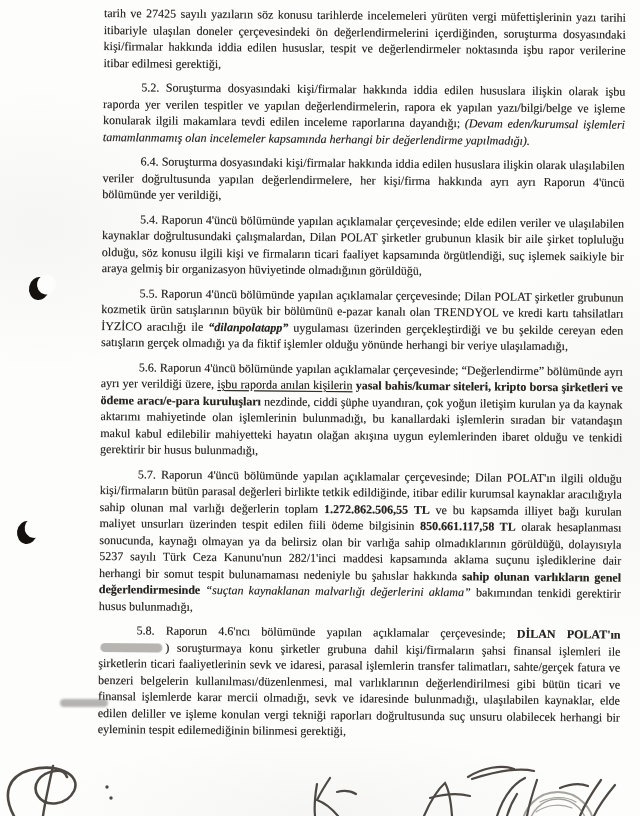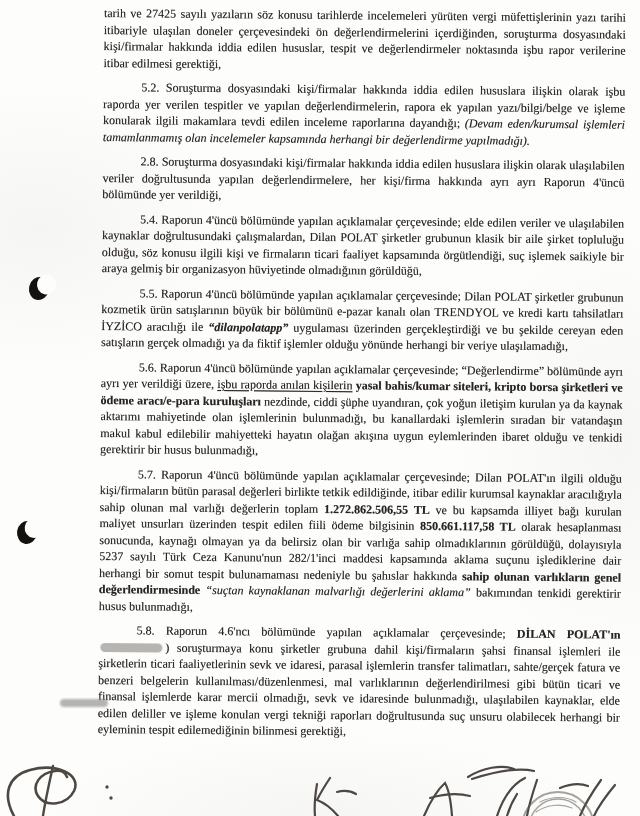--- a/index.html
+++ b/index.html
@@ -45,21 +45,21 @@
   .signatures path, .signatures circle{pointer-events:none;}
 </style>
 </head>
 <body>
 
 <div class="page">
 
   <div class="doc-text" id="doc-body">
       <p class="para"><span class="run normal">tarih ve 27425 sayılı yazıların söz konusu tarihlerde incelemeleri yürüten vergi müfettişlerinin yazı tarihi itibariyle ulaşılan doneler çerçevesindeki ön değerlendirmelerini içerdiğinden, soruşturma dosyasındaki kişi/firmalar hakkında iddia edilen hususlar, tespit ve değerlendirmeler noktasında işbu rapor verilerine itibar edilmesi gerektiği,</span></p>
       <p class="para indent"><span class="run number">5.2.</span><span class="run normal"> Soruşturma dosyasındaki kişi/firmalar hakkında iddia edilen hususlara ilişkin olarak işbu raporda yer verilen tespitler ve yapılan değerlendirmelerin, rapora ek yapılan yazı/bilgi/belge ve işleme konularak ilgili makamlara tevdi edilen inceleme raporlarına dayandığı; </span><span class="run italic">(Devam eden/kurumsal işlemleri tamamlanmamış olan incelemeler kapsamında herhangi bir değerlendirme yapılmadığı).</span></p>
-      <p class="para indent"><span class="run number">2.8.</span><span class="run normal"> Soruşturma dosyasındaki kişi/firmalar hakkında iddia edilen hususlara ilişkin olarak ulaşılabilen veriler doğrultusunda yapılan değerlendirmelere, her kişi/firma hakkında ayrı ayrı Raporun 4'üncü bölümünde yer verildiği,</span></p>
+      <p class="para indent"><span class="run number">6.4.</span><span class="run normal"> Soruşturma dosyasındaki kişi/firmalar hakkında iddia edilen hususlara ilişkin olarak ulaşılabilen veriler doğrultusunda yapılan değerlendirmelere, her kişi/firma hakkında ayrı ayrı Raporun 4'üncü bölümünde yer verildiği,</span></p>
       <p class="para indent"><span class="run number">5.4.</span><span class="run normal"> Raporun 4'üncü bölümünde yapılan açıklamalar çerçevesinde; elde edilen veriler ve ulaşılabilen kaynaklar doğrultusundaki çalışmalardan, Dilan POLAT şirketler grubunun klasik bir aile şirket topluluğu olduğu, söz konusu ilgili kişi ve firmaların ticari faaliyet kapsamında örgütlendiği, suç işlemek saikiyle bir araya gelmiş bir organizasyon hüviyetinde olmadığının görüldüğü,</span></p>
       <p class="para indent"><span class="run number">5.5.</span><span class="run normal"> Raporun 4'üncü bölümünde yapılan açıklamalar çerçevesinde; Dilan POLAT şirketler grubunun kozmetik ürün satışlarının büyük bir bölümünü e-pazar kanalı olan TRENDYOL ve kredi kartı tahsilatları İYZİCO aracılığı ile </span><span class="run bold-italic">“dilanpolatapp”</span><span class="run normal"> uygulaması üzerinden gerçekleştirdiği ve bu şekilde cereyan eden satışların gerçek olmadığı ya da fiktif işlemler olduğu yönünde herhangi bir veriye ulaşılamadığı,</span></p>
       <p class="para indent"><span class="run number">5.6.</span><span class="run normal"> Raporun 4'üncü bölümünde yapılan açıklamalar çerçevesinde; “Değerlendirme” bölümünde ayrı ayrı yer verildiği üzere, </span><span class="run underline">işbu raporda anılan kişilerin</span><span class="run normal"> </span><span class="run bold">yasal bahis/kumar siteleri, kripto borsa şirketleri ve ödeme aracı/e-para kuruluşları</span><span class="run normal"> nezdinde, ciddi şüphe uyandıran, çok yoğun iletişim kurulan ya da kaynak aktarımı mahiyetinde olan işlemlerinin bulunmadığı, bu kanallardaki işlemlerin sıradan bir vatandaşın makul kabul edilebilir mahiyetteki hayatın olağan akışına uygun eylemlerinden ibaret olduğu ve tenkidi gerektirir bir husus bulunmadığı,</span></p>
       <p class="para indent"><span class="run number">5.7.</span><span class="run normal"> Raporun 4'üncü bölümünde yapılan açıklamalar çerçevesinde; Dilan POLAT'ın ilgili olduğu kişi/firmaların bütün parasal değerleri birlikte tetkik edildiğinde, itibar edilir kurumsal kaynaklar aracılığıyla sahip olunan mal varlığı değerlerin toplam </span><span class="run bold">1.272.862.506,55 TL</span><span class="run normal"> ve bu kapsamda illiyet bağı kurulan maliyet unsurları üzerinden tespit edilen fiili ödeme bilgisinin </span><span class="run bold">850.661.117,58 TL</span><span class="run normal"> olarak hesaplanması sonucunda, kaynağı olmayan ya da belirsiz olan bir varlığa sahip olmadıklarının görüldüğü, dolayısıyla 5237 sayılı Türk Ceza Kanunu'nun 282/1'inci maddesi kapsamında aklama suçunu işlediklerine dair herhangi bir somut tespit bulunamaması nedeniyle bu şahıslar hakkında </span><span class="run bold">sahip olunan varlıkların genel değerlendirmesinde</span><span class="run normal"> </span><span class="run italic">“suçtan kaynaklanan malvarlığı değerlerini aklama”</span><span class="run normal"> bakımından tenkidi gerektirir husus bulunmadığı,</span></p>
       <p class="para indent"><span class="run number">5.8.</span><span class="run normal"> Raporun 4.6'ncı bölümünde yapılan açıklamalar çerçevesinde; </span><span class="run bold">DİLAN POLAT'ın</span><span class="run normal"> </span><span class="run redacted"></span><span class="run normal">) soruşturmaya konu şirketler grubuna dahil kişi/firmaların şahsi finansal işlemleri ile şirketlerin ticari faaliyetlerinin sevk ve idaresi, parasal işlemlerin transfer talimatları, sahte/gerçek fatura ve benzeri belgelerin kullanılması/düzenlenmesi, mal varlıklarının değerlendirilmesi gibi bütün ticari ve finansal işlemlerde karar mercii olmadığı, sevk ve idaresinde bulunmadığı, ulaşılabilen kaynaklar, elde edilen deliller ve işleme konulan vergi tekniği raporları doğrultusunda suç unsuru olabilecek herhangi bir eyleminin tespit edilemediğinin bilinmesi gerektiği,</span></p>
     </div>
 
   <div class="crescent crescent-1">
     <div class="disc"></div>
     <div class="bite"></div>

